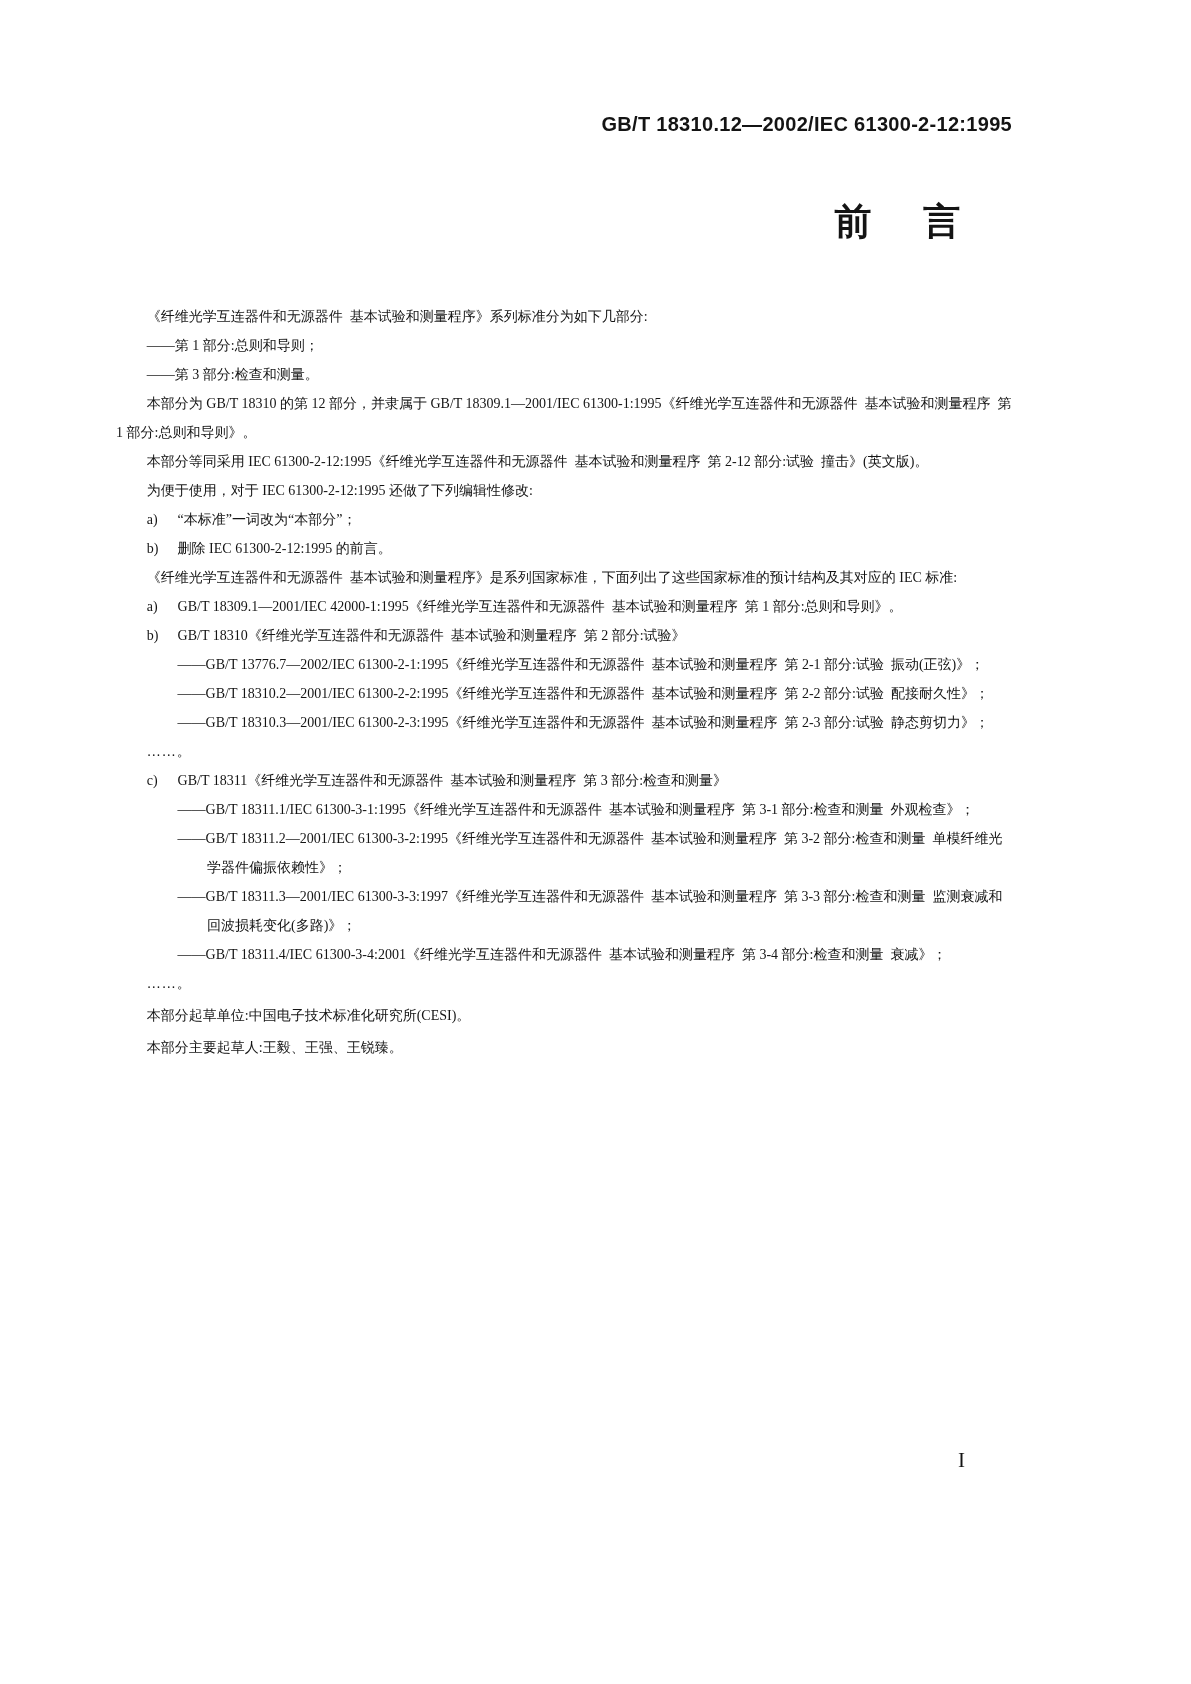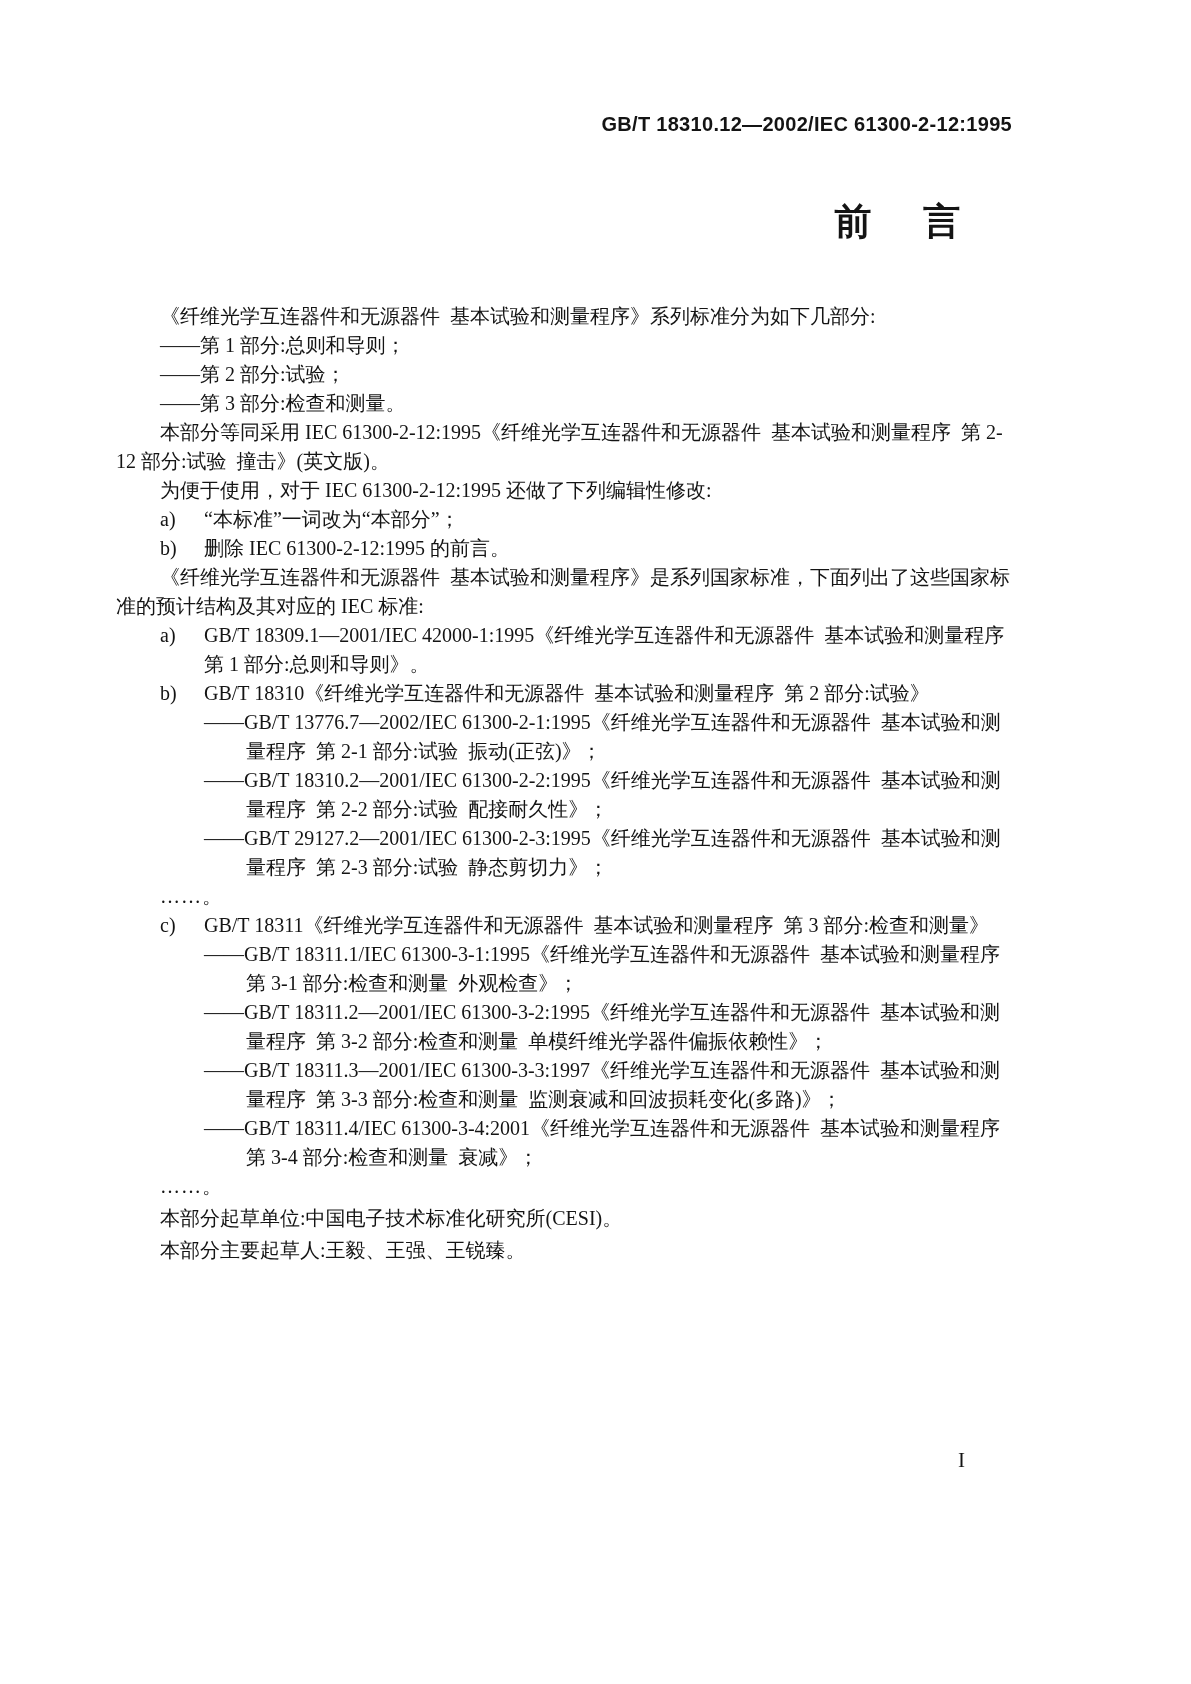--- a/index.html
+++ b/index.html
@@ -32,21 +32,21 @@
   .doc-title {
     margin: 66px 0 60px 0;
     text-align: right;
     font-size: 37px;
     font-weight: bold;
     letter-spacing: 1.4em;
     padding-left: 1.4em;
     line-height: 40px;
   }
   .body {
-    font-size: 20px;
+    font-size: 14px;
     line-height: 29px;
   }
   .body p {
     margin: 0;
     white-space: pre-wrap;
   }
   .ind   { text-indent: 2.2em; }
   .dash1 { padding-left: 2.2em; }
   .li    { position: relative; padding-left: 4.4em; }
   .li .mk { position: absolute; left: 2.2em; top: 0; }
@@ -67,36 +67,36 @@
 <div class="page">
   <div class="content">
 
     <div class="hdr">GB/T 18310.12—2002/IEC 61300-2-12:1995</div>
 
     <h1 class="doc-title">前言</h1>
 
     <div class="body">
       <p class="ind">《纤维光学互连器件和无源器件  基本试验和测量程序》系列标准分为如下几部分:</p>
       <p class="dash1">——第 1 部分:总则和导则；</p>
-      <p class="dash1">——第 2 部分:试验；</p>
       <p class="dash1">——第 3 部分:检查和测量。</p>
+      <p class="ind">本部分为 GB/T 18310 的第 12 部分，并隶属于 GB/T 18309.1—2001/IEC 61300-1:1995《纤维光学互连器件和无源器件  基本试验和测量程序  第 1 部分:总则和导则》。</p>
       <p class="ind">本部分等同采用 IEC 61300-2-12:1995《纤维光学互连器件和无源器件  基本试验和测量程序  第 2-12 部分:试验  撞击》(英文版)。</p>
       <p class="ind">为便于使用，对于 IEC 61300-2-12:1995 还做了下列编辑性修改:</p>
 
       <p class="li"><span class="mk">a)</span><span>“本标准”一词改为“本部分”；</span></p>
       <p class="li"><span class="mk">b)</span><span>删除 IEC 61300-2-12:1995 的前言。</span></p>
 
       <p class="ind">《纤维光学互连器件和无源器件  基本试验和测量程序》是系列国家标准，下面列出了这些国家标准的预计结构及其对应的 IEC 标准:</p>
 
       <p class="li"><span class="mk">a)</span><span>GB/T 18309.1—2001/IEC 42000-1:1995《纤维光学互连器件和无源器件  基本试验和测量程序  第 1 部分:总则和导则》。</span></p>
       <p class="li"><span class="mk">b)</span><span>GB/T 18310《纤维光学互连器件和无源器件  基本试验和测量程序  第 2 部分:试验》</span></p>
 
       <p class="dash2">——GB/T 13776.7—2002/IEC 61300-2-1:1995《纤维光学互连器件和无源器件  基本试验和测量程序  第 2-1 部分:试验  振动(正弦)》；</p>
       <p class="dash2">——GB/T 18310.2—2001/IEC 61300-2-2:1995《纤维光学互连器件和无源器件  基本试验和测量程序  第 2-2 部分:试验  配接耐久性》；</p>
-      <p class="dash2">——GB/T 29127.2—2001/IEC 61300-2-3:1995《纤维光学互连器件和无源器件  基本试验和测量程序  第 2-3 部分:试验  静态剪切力》；</p>
+      <p class="dash2">——GB/T 18310.3—2001/IEC 61300-2-3:1995《纤维光学互连器件和无源器件  基本试验和测量程序  第 2-3 部分:试验  静态剪切力》；</p>
       <p class="ell">……。</p>
 
       <p class="li"><span class="mk">c)</span><span>GB/T 18311《纤维光学互连器件和无源器件  基本试验和测量程序  第 3 部分:检查和测量》</span></p>
 
       <p class="dash2">——GB/T 18311.1/IEC 61300-3-1:1995《纤维光学互连器件和无源器件  基本试验和测量程序  第 3-1 部分:检查和测量  外观检查》；</p>
       <p class="dash2">——GB/T 18311.2—2001/IEC 61300-3-2:1995《纤维光学互连器件和无源器件  基本试验和测量程序  第 3-2 部分:检查和测量  单模纤维光学器件偏振依赖性》；</p>
       <p class="dash2">——GB/T 18311.3—2001/IEC 61300-3-3:1997《纤维光学互连器件和无源器件  基本试验和测量程序  第 3-3 部分:检查和测量  监测衰减和回波损耗变化(多路)》；</p>
       <p class="dash2">——GB/T 18311.4/IEC 61300-3-4:2001《纤维光学互连器件和无源器件  基本试验和测量程序  第 3-4 部分:检查和测量  衰减》；</p>
       <p class="ell">……。</p>
 

